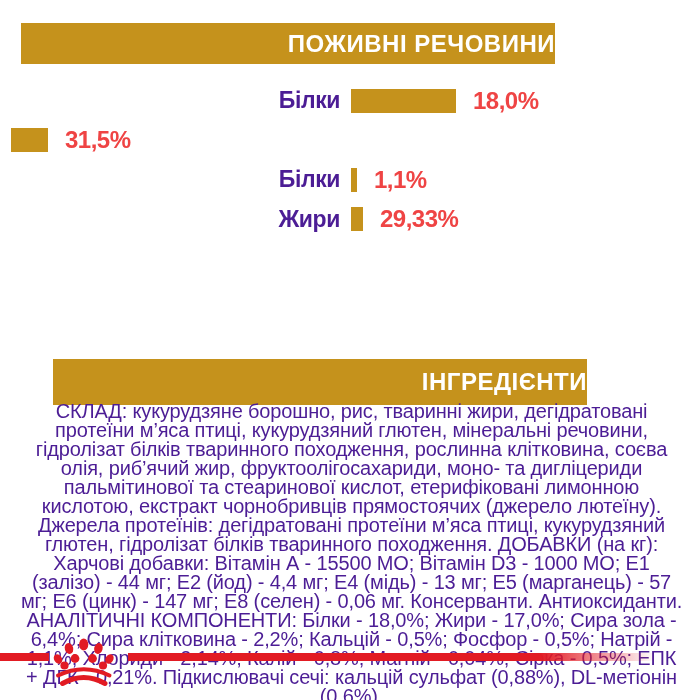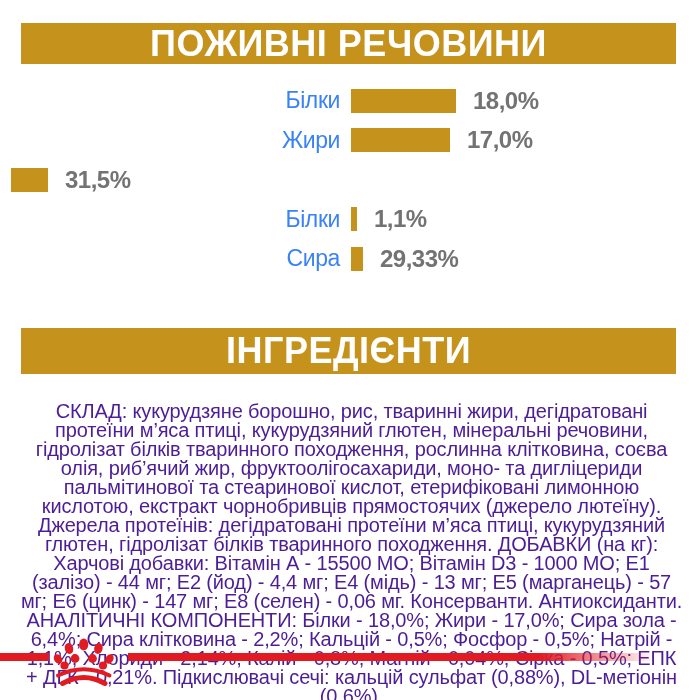--- a/index.html
+++ b/index.html
@@ -8,64 +8,64 @@
     width: 700px;
     height: 700px;
     background: #ffffff;
     font-family: "Liberation Sans", sans-serif;
     overflow: hidden;
     color: #1e1e1e;
   }
   .gold-bar {
     position: absolute;
     left: 21px;
-    width: 655px;
+    width: 534px;
     background: var(--gold, #C5921C);
     color: #ffffff;
     font-weight: bold;
     display: flex;
     align-items: center;
-    justify-content: center;
-    font-size: 36px;
+    justify-content: flex-end;
+    font-size: 24px;
     letter-spacing: 0.5px;
   }
   .gold-bar.hdr1 { top: 23px; height: 41px; }
-  .gold-bar.hdr2 { top: 328px; height: 46px; }
+  .gold-bar.hdr2 { top: 359px; height: 46px; margin-left: 32px; }
 
   .chart {
     position: absolute;
     top: 81px;
     left: 0;
     right: 0;
   }
   .nrow {
     display: flex;
     align-items: center;
     height: 39.5px;
   }
   .nlabel {
     width: 340px;
     text-align: right;
-    font-weight: normal;
+    font-weight: bold;
     font-size: 23px;
-    color: #3b82f6;
+    color: #4c1d95;
     letter-spacing: -0.4px;
     white-space: nowrap;
   }
   .nbar {
     margin-left: 11px;
     height: 24px;
     background: var(--gold, #C5921C);
     flex: 0 0 auto;
   }
   .nvalue {
     margin-left: 17px;
     font-weight: bold;
     font-size: 24px;
-    color: #737373;
+    color: #ef4444;
     letter-spacing: -0.5px;
     white-space: nowrap;
   }
 
   .ingredients-text {
     position: absolute;
     top: 402px;
     left: 20px;
     width: 663px;
     font-size: 20px;
@@ -110,35 +110,30 @@
   </div>
 
   <div class="chart">
     <div>
         <div class="nrow">
           <span class="nlabel">Білки</span>
           <span class="nbar" style="width: 105px; background: rgb(197, 146, 28);"></span>
           <span class="nvalue">18,0%</span>
         </div>
         <div class="nrow">
-          <span class="nlabel">Жири</span>
-          <span class="nbar" style="width: 99px; background: rgb(197, 146, 28);"></span>
-          <span class="nvalue">17,0%</span>
-        </div>
-        <div class="nrow">
           <span class="nbar" style="width: 37px; background: rgb(197, 146, 28);"></span>
           <span class="nvalue">31,5%</span>
         </div>
         <div class="nrow">
           <span class="nlabel">Білки</span>
           <span class="nbar" style="width: 6px; background: rgb(197, 146, 28);"></span>
           <span class="nvalue">1,1%</span>
         </div>
         <div class="nrow">
-          <span class="nlabel">Сира</span>
+          <span class="nlabel">Жири</span>
           <span class="nbar" style="width: 12px; background: rgb(197, 146, 28);"></span>
           <span class="nvalue">29,33%</span>
         </div>
       </div>
   </div>
 
   <div class="gold-bar hdr2">
     <span>ІНГРЕДІЄНТИ</span>
   </div>
 

